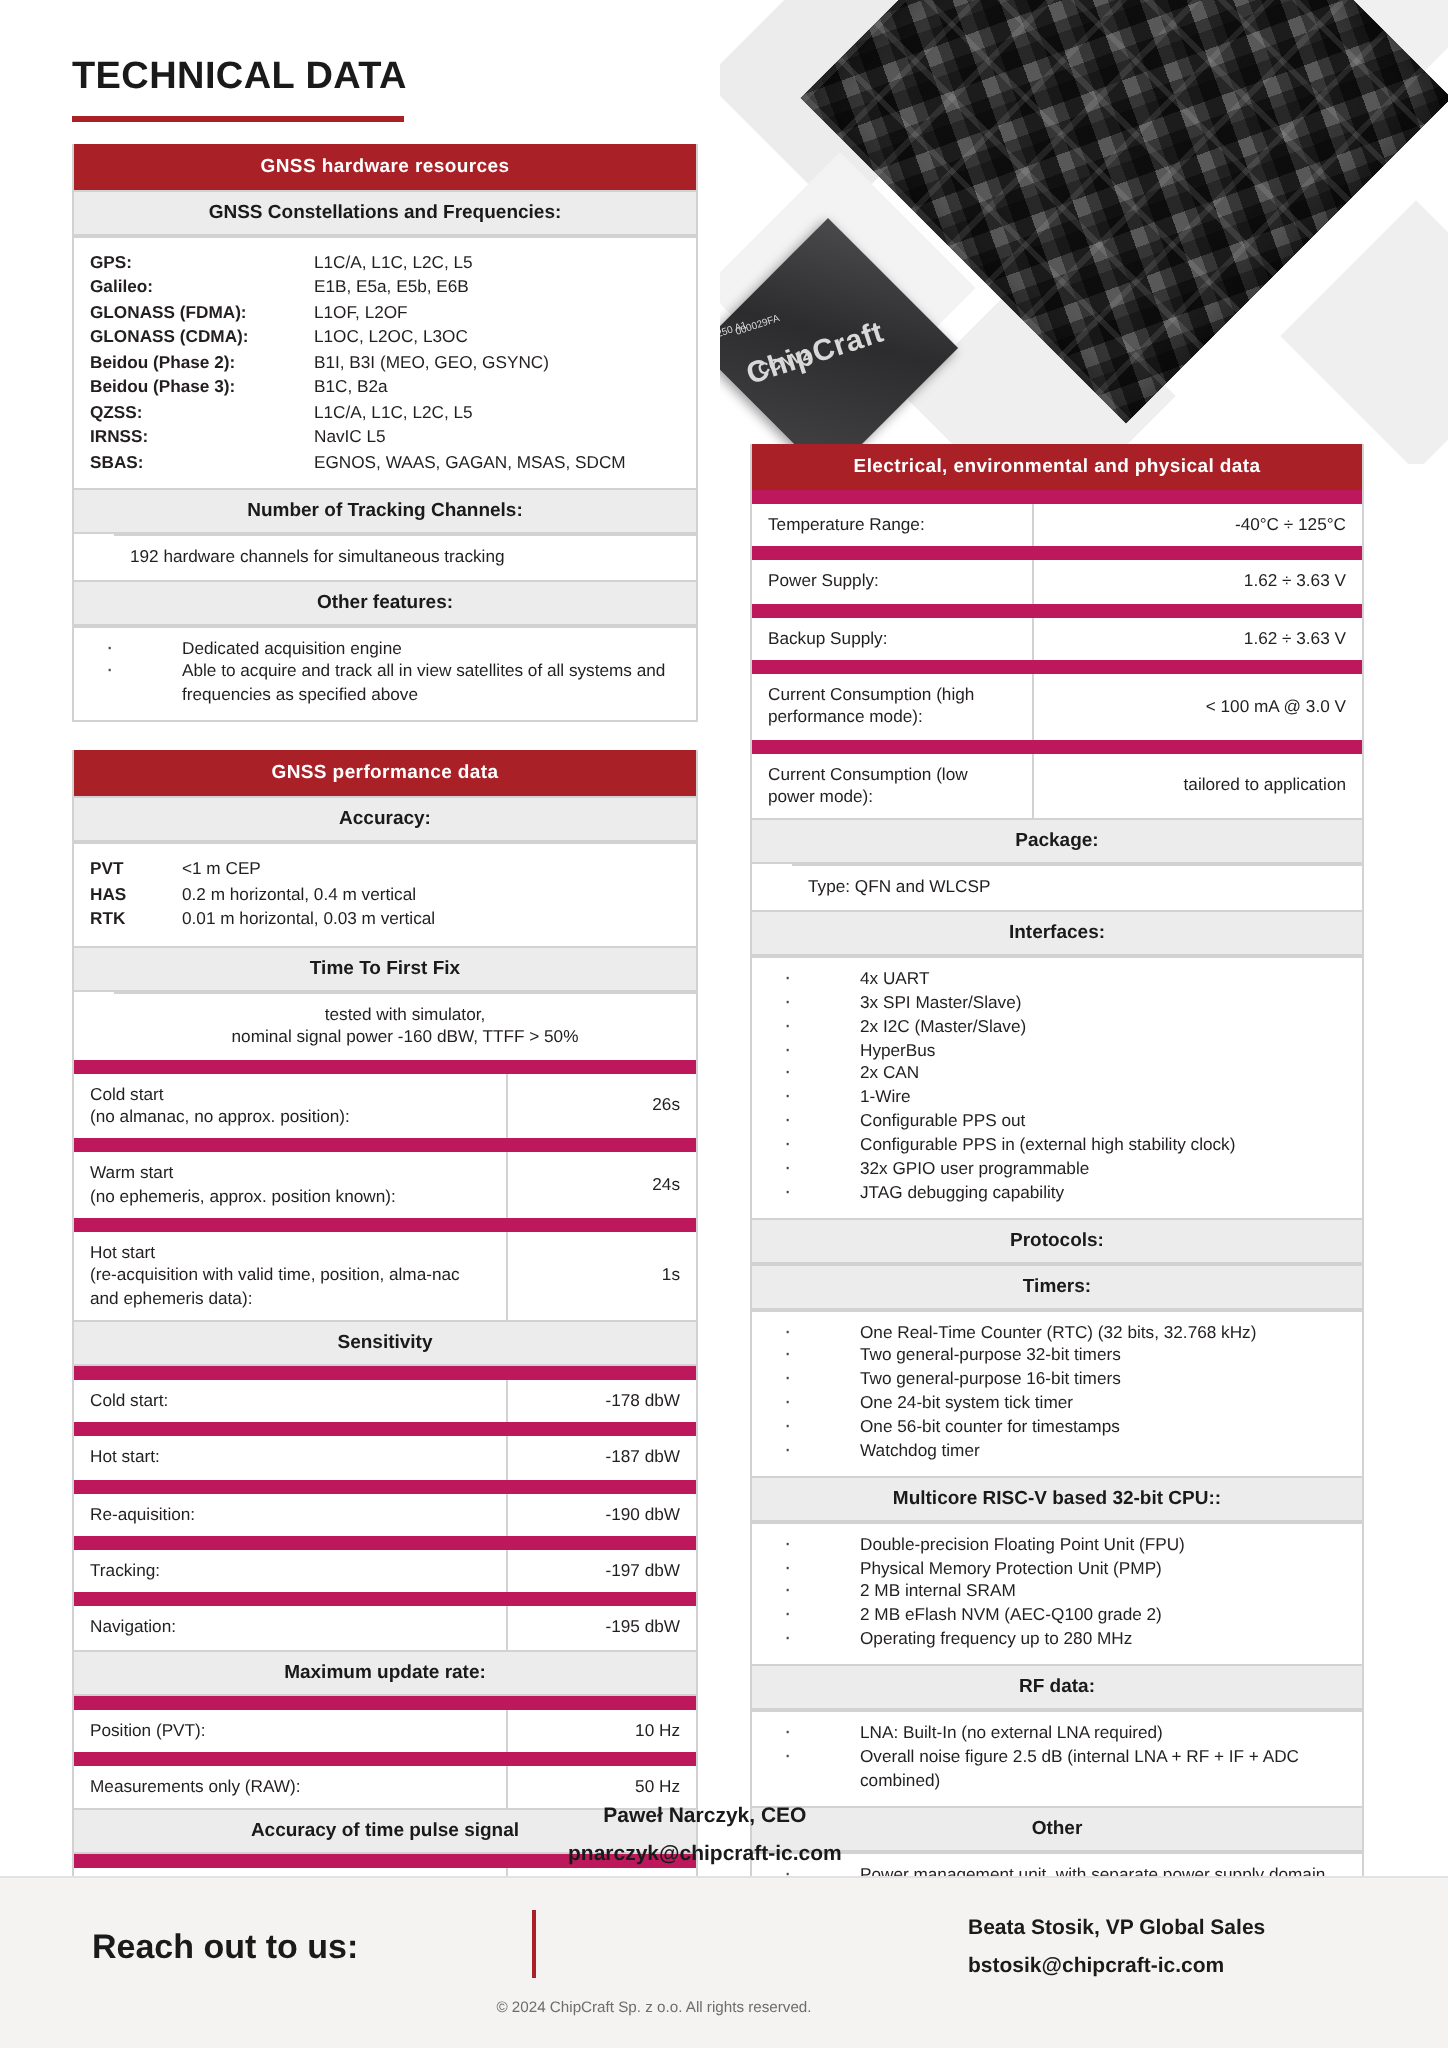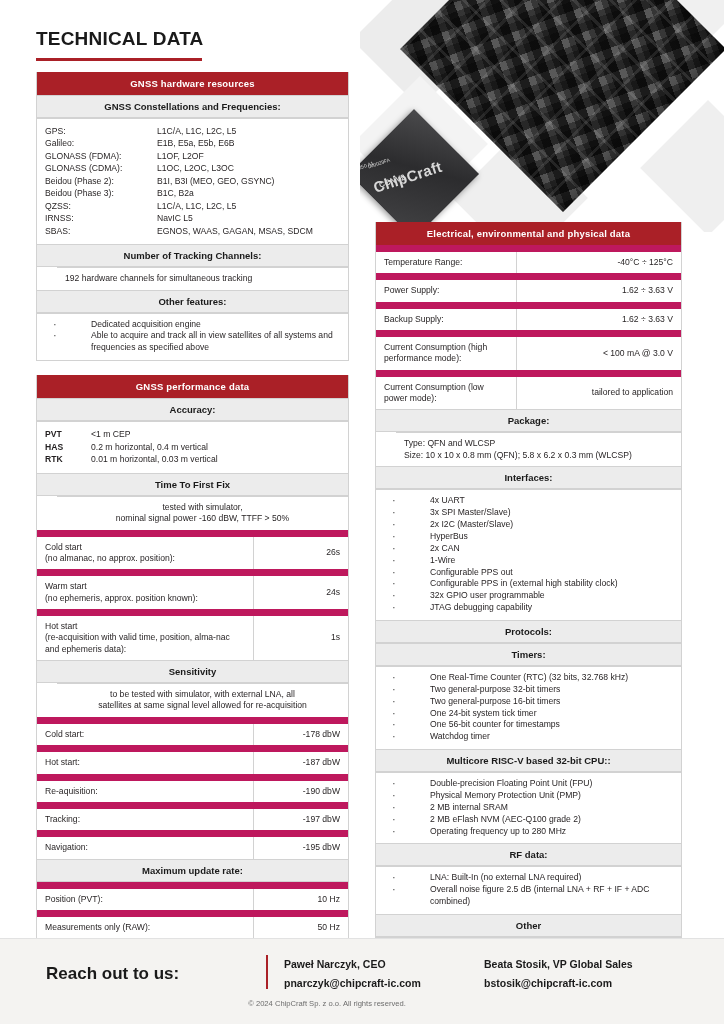--- a/index.html
+++ b/index.html
@@ -93,21 +93,21 @@
     border-left:1px solid #d2d2d2;display:flex;align-items:center;justify-content:flex-end;
   }
   .rowR .v{width:148px;}
   .full{padding:5px 8px;font-size:8.6px;line-height:1.34;border-top:1px solid #d2d2d2;margin-left:20px;}
   .tbl > .full:first-of-type{border-top:none;}
   .center{text-align:center;}
 
   
   .deflist{padding:6px 8px 7px 8px;border-top:1px solid #d2d2d2;}
   .deflist .d{display:flex;font-size:8.6px;line-height:1.45;}
-  .deflist .d .t{width:112px;font-weight:400;}
+  .deflist .d .t{width:112px;font-weight:700;}
   .deflist .d .x{flex:1;}
 
   .acc{padding:6px 8px 7px 8px;border-top:1px solid #d2d2d2;}
   .acc .d{display:flex;font-size:8.6px;line-height:1.45;}
   .acc .d .t{width:46px;font-weight:700;}
   .acc .d .x{flex:1;}
 
   ul.bul{margin:0;padding:5px 8px 6px 8px;list-style:none;border-top:1px solid #d2d2d2;}
   ul.bul li{
     position:relative;padding-left:46px;font-size:8.6px;line-height:1.38;
@@ -116,21 +116,21 @@
     content:"·";position:absolute;left:8px;top:-2px;font-size:11px;color:#4a4a4a;
   }
 
   
   .footer-sep{position:absolute;left:0;top:938px;width:724px;height:1px;background:#e2e2e2;}
   .footer{position:absolute;left:0;top:939px;width:724px;height:85px;background:#f4f3f1;}
   .reach{
     position:absolute;left:46px;top:964px;font-size:17px;font-weight:700;color:#1a1a1a;
   }
   .vrule{position:absolute;left:266px;top:955px;width:2px;height:34px;background:#aa2027;}
-  .c1{position:absolute;left:284px;top:957px;}
+  .c1{position:absolute;left:284px;top:901px;text-align:center;}
   .c2{position:absolute;left:484px;top:957px;}
   .cname{font-size:10.5px;font-weight:700;color:#1a1a1a;line-height:1.5;}
   .cmail{font-size:10.5px;font-weight:700;color:#1a1a1a;line-height:1.5;}
   .copy{
     position:absolute;left:0;top:999px;width:654px;text-align:center;
     font-size:7.6px;color:#6d6d6d;
   }
 </style>
 </head>
 <body>
@@ -246,24 +246,20 @@
       </div>
       <div class="row">
         <div class="k">
           <div>Hot start</div>
           <div>(re-acquisition with valid time, position, alma-nac and ephemeris data):</div>
         </div>
         <div class="v">1s</div>
       </div>
 
       <div class="hdr-grey">Sensitivity</div>
-      <div class="full center">
-        <div>to be tested with simulator, with external LNA, all</div>
-        <div>satellites at same signal level allowed for re-acquisition</div>
-      </div>
       <div class="row">
           <div class="k">Cold start:</div>
           <div class="v">-178 dbW</div>
         </div>
       <div class="row">
           <div class="k">Hot start:</div>
           <div class="v">-187 dbW</div>
         </div>
       <div class="row">
           <div class="k">Re-aquisition:</div>
@@ -335,21 +331,20 @@
           <div class="v">&lt; 100 mA @ 3.0 V</div>
         </div>
       <div class="row rowR">
           <div class="k">Current Consumption (low power mode):</div>
           <div class="v">tailored to application</div>
         </div>
 
       <div class="hdr-grey">Package:</div>
       <div class="full">
         <div>Type: QFN and WLCSP</div>
-        <div>Size: 10 x 10 x 0.8 mm (QFN); 5.8 x 6.2 x 0.3 mm (WLCSP)</div>
       </div>
 
       <div class="hdr-grey">Interfaces:</div>
       <ul class="bul">
         <li>4x UART</li>
         <li>3x SPI Master/Slave)</li>
         <li>2x I2C (Master/Slave)</li>
         <li>HyperBus</li>
         <li>2x CAN</li>
         <li>1-Wire</li>

